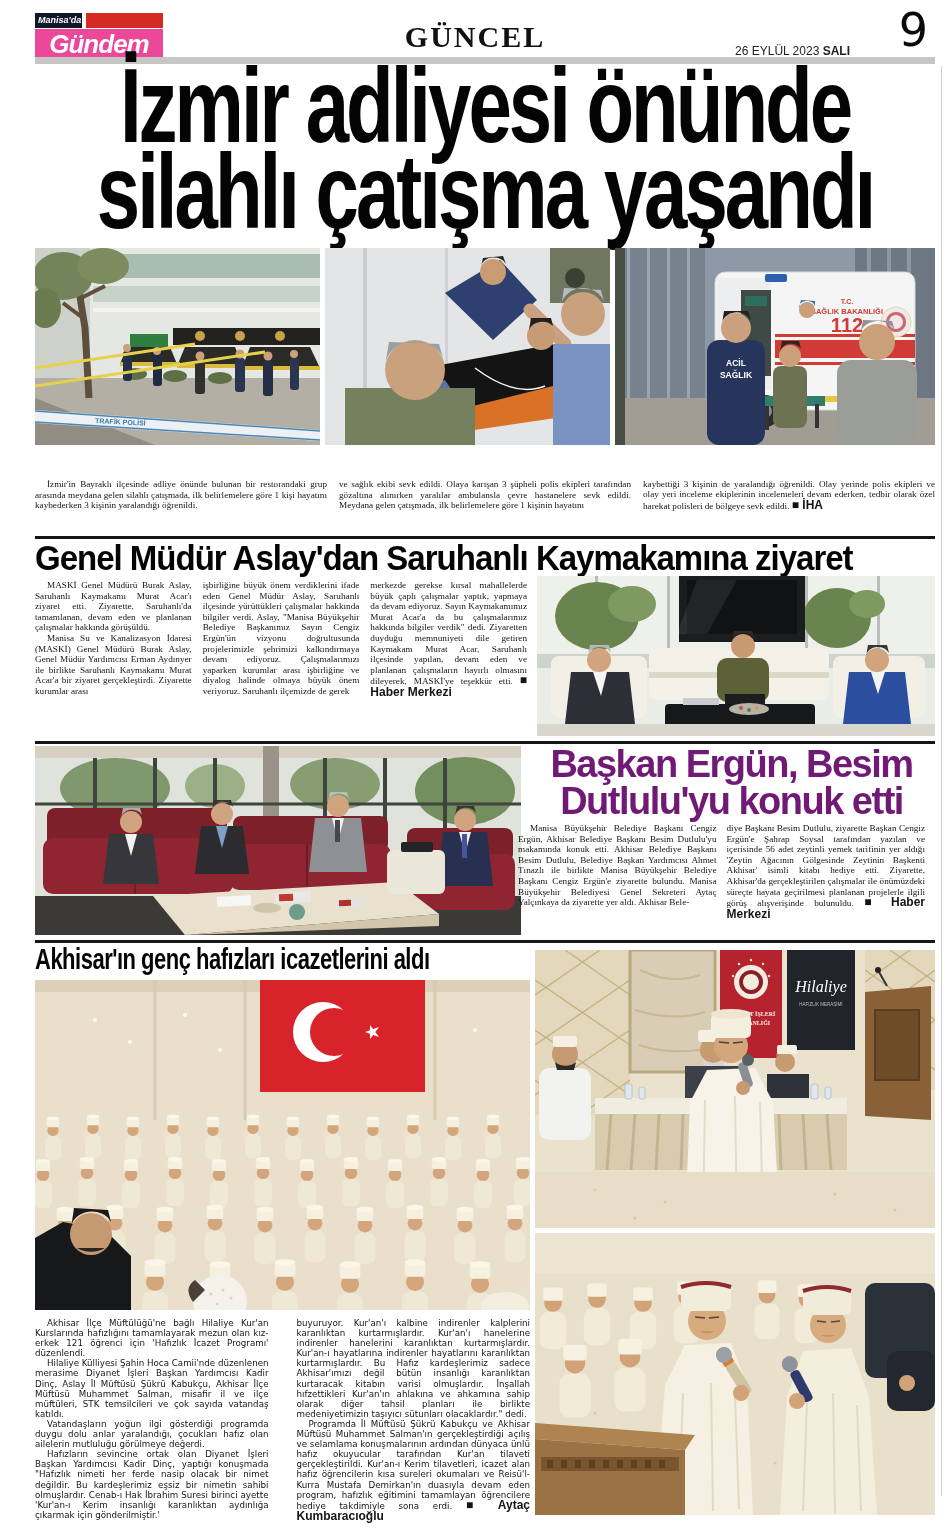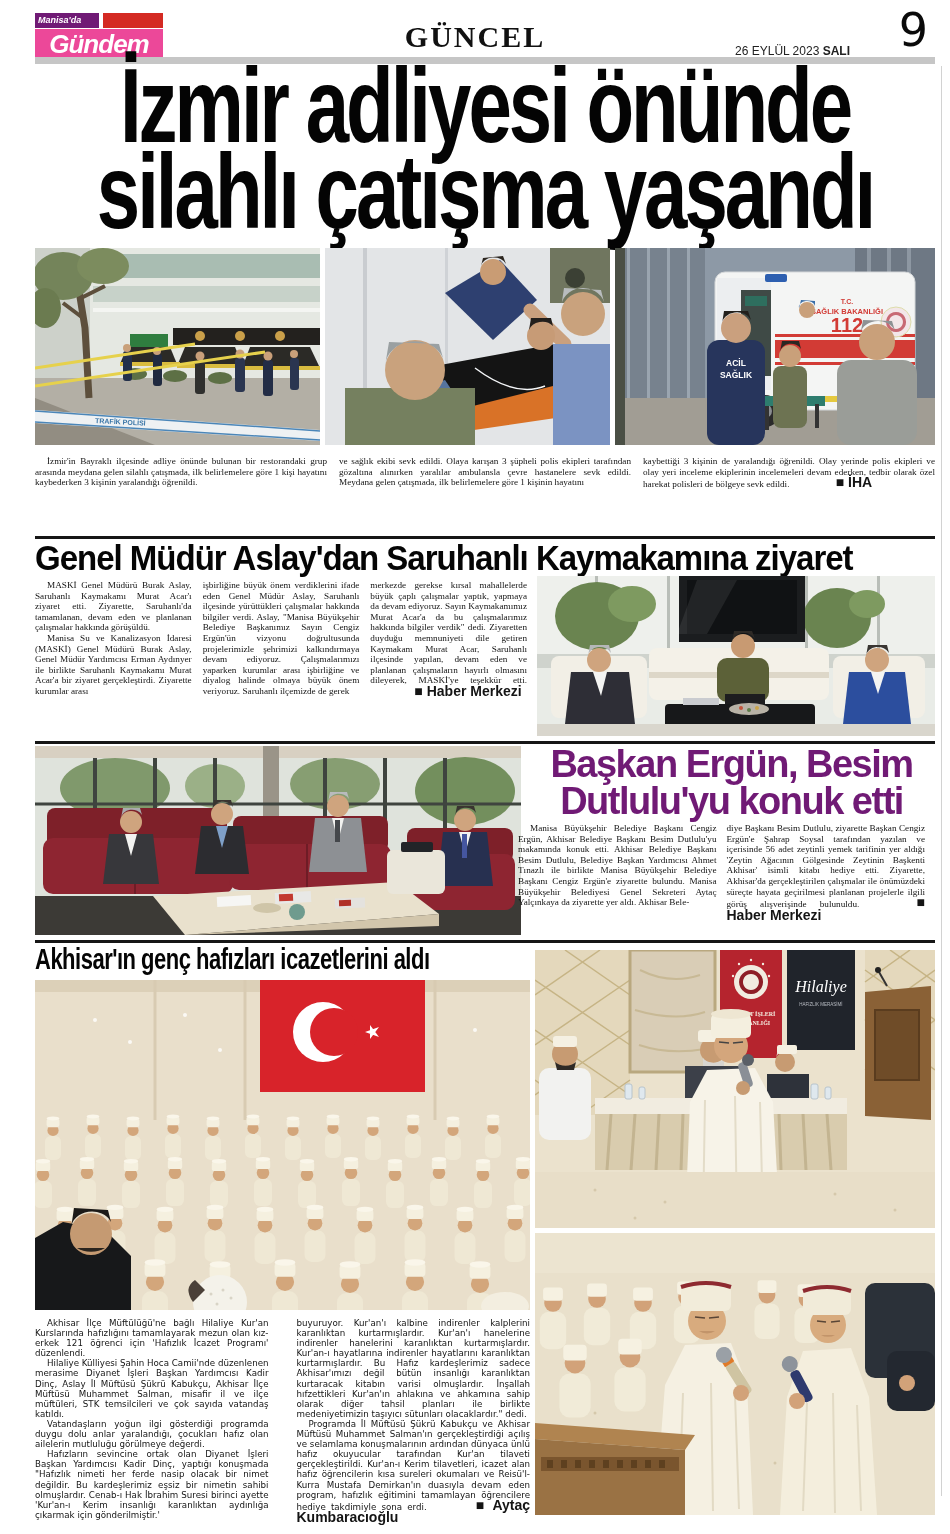--- a/index.html
+++ b/index.html
@@ -1,22 +1,22 @@
 <!DOCTYPE html>
 <html><head>
 <meta charset="utf-8">
 <style>
   html,body{margin:0;padding:0;background:#ffffff;}
   .page{position:relative;width:950px;height:1534px;background:#fff;overflow:hidden;
         font-family:"Liberation Serif",serif;color:#111;}
   
   .logo{position:absolute;left:35px;top:13px;width:128px;height:48px;}
   .logo-toprow{display:flex;height:15px;margin-bottom:1px;}
-  .logo-manisada{background:#701a75;color:#fff;font-family:"Liberation Sans",sans-serif;
-      font-style:italic;font-weight:bold;font-size:9px;line-height:15px;padding:0 18px 0 3px;}
+  .logo-manisada{background:#0f172a;color:#fff;font-family:"Liberation Sans",sans-serif;
+      font-style:italic;font-weight:bold;font-size:9px;line-height:15px;padding:0 1px 0 3px;}
   .logo-strip{background:#d42a23;flex:1;margin-left:4px;}
   .logo-main{background:#ec4899;color:#fff;font-family:"Liberation Sans",sans-serif;
       font-weight:bold;font-style:italic;font-size:26px;line-height:31px;height:32px;
       text-align:center;letter-spacing:-1px;}
   .section-title{position:absolute;left:0;right:0;top:20px;text-align:center;
       font-family:"Liberation Serif",serif;font-weight:bold;font-size:30px;letter-spacing:2px;}
   .dateline{position:absolute;right:100px;top:44px;font-family:"Liberation Sans",sans-serif;
       font-size:12px;color:#222;}
   .dateline b{font-weight:bold;}
   .page-number{position:absolute;right:22px;top:6px;font-family:"DejaVu Sans",sans-serif;
@@ -36,22 +36,22 @@
   .h4{position:absolute;left:35px;top:944px;width:495px;margin:0;
       font-family:"Liberation Sans",sans-serif;font-weight:bold;font-size:22px;line-height:24px;
       letter-spacing:-0.5px;color:#050505;transform:scale(1,1.3);transform-origin:left top;white-space:nowrap;}
   
   .cols{position:absolute;display:flex;}
   .col{flex:1;text-align:justify;}
   .serifcol{font-size:9.2px;line-height:10.6px;font-family:"Liberation Serif",serif;color:#141414;}
   .sanscol{font-size:8.7px;line-height:10.1px;font-family:"DejaVu Sans",sans-serif;color:#141414;}
   .col p{margin:0;}
   .ind{text-indent:12px;}
-  .byl{font-family:"Liberation Sans",sans-serif;font-weight:bold;font-size:14px;margin-left:44px;}
-  #lead-cols{left:35px;top:456px;width:900px;height:78px;gap:12px;}
+  .byl{font-family:"Liberation Sans",sans-serif;font-weight:bold;font-size:12px;}
+  #lead-cols{left:35px;top:456px;width:900px;height:78px;gap:12px;align-items:center;}
   #maski-cols{left:35px;top:580px;width:492px;height:158px;gap:11px;}
   #ergun-cols{left:518px;top:823px;width:407px;height:116px;gap:10px;}
   #hafiz-cols{left:35px;top:1318px;width:495px;height:212px;gap:28px;}
   
   .rule{position:absolute;left:35px;width:900px;height:3px;background:#161616;}
   #rule1{top:536px;} #rule2{top:741px;} #rule3{top:940px;}
   
   .photo{position:absolute;overflow:hidden;}
   .photo svg{display:block;width:100%;height:100%;}
   #photo-scene{left:35px;top:248px;width:285px;height:197px;}

